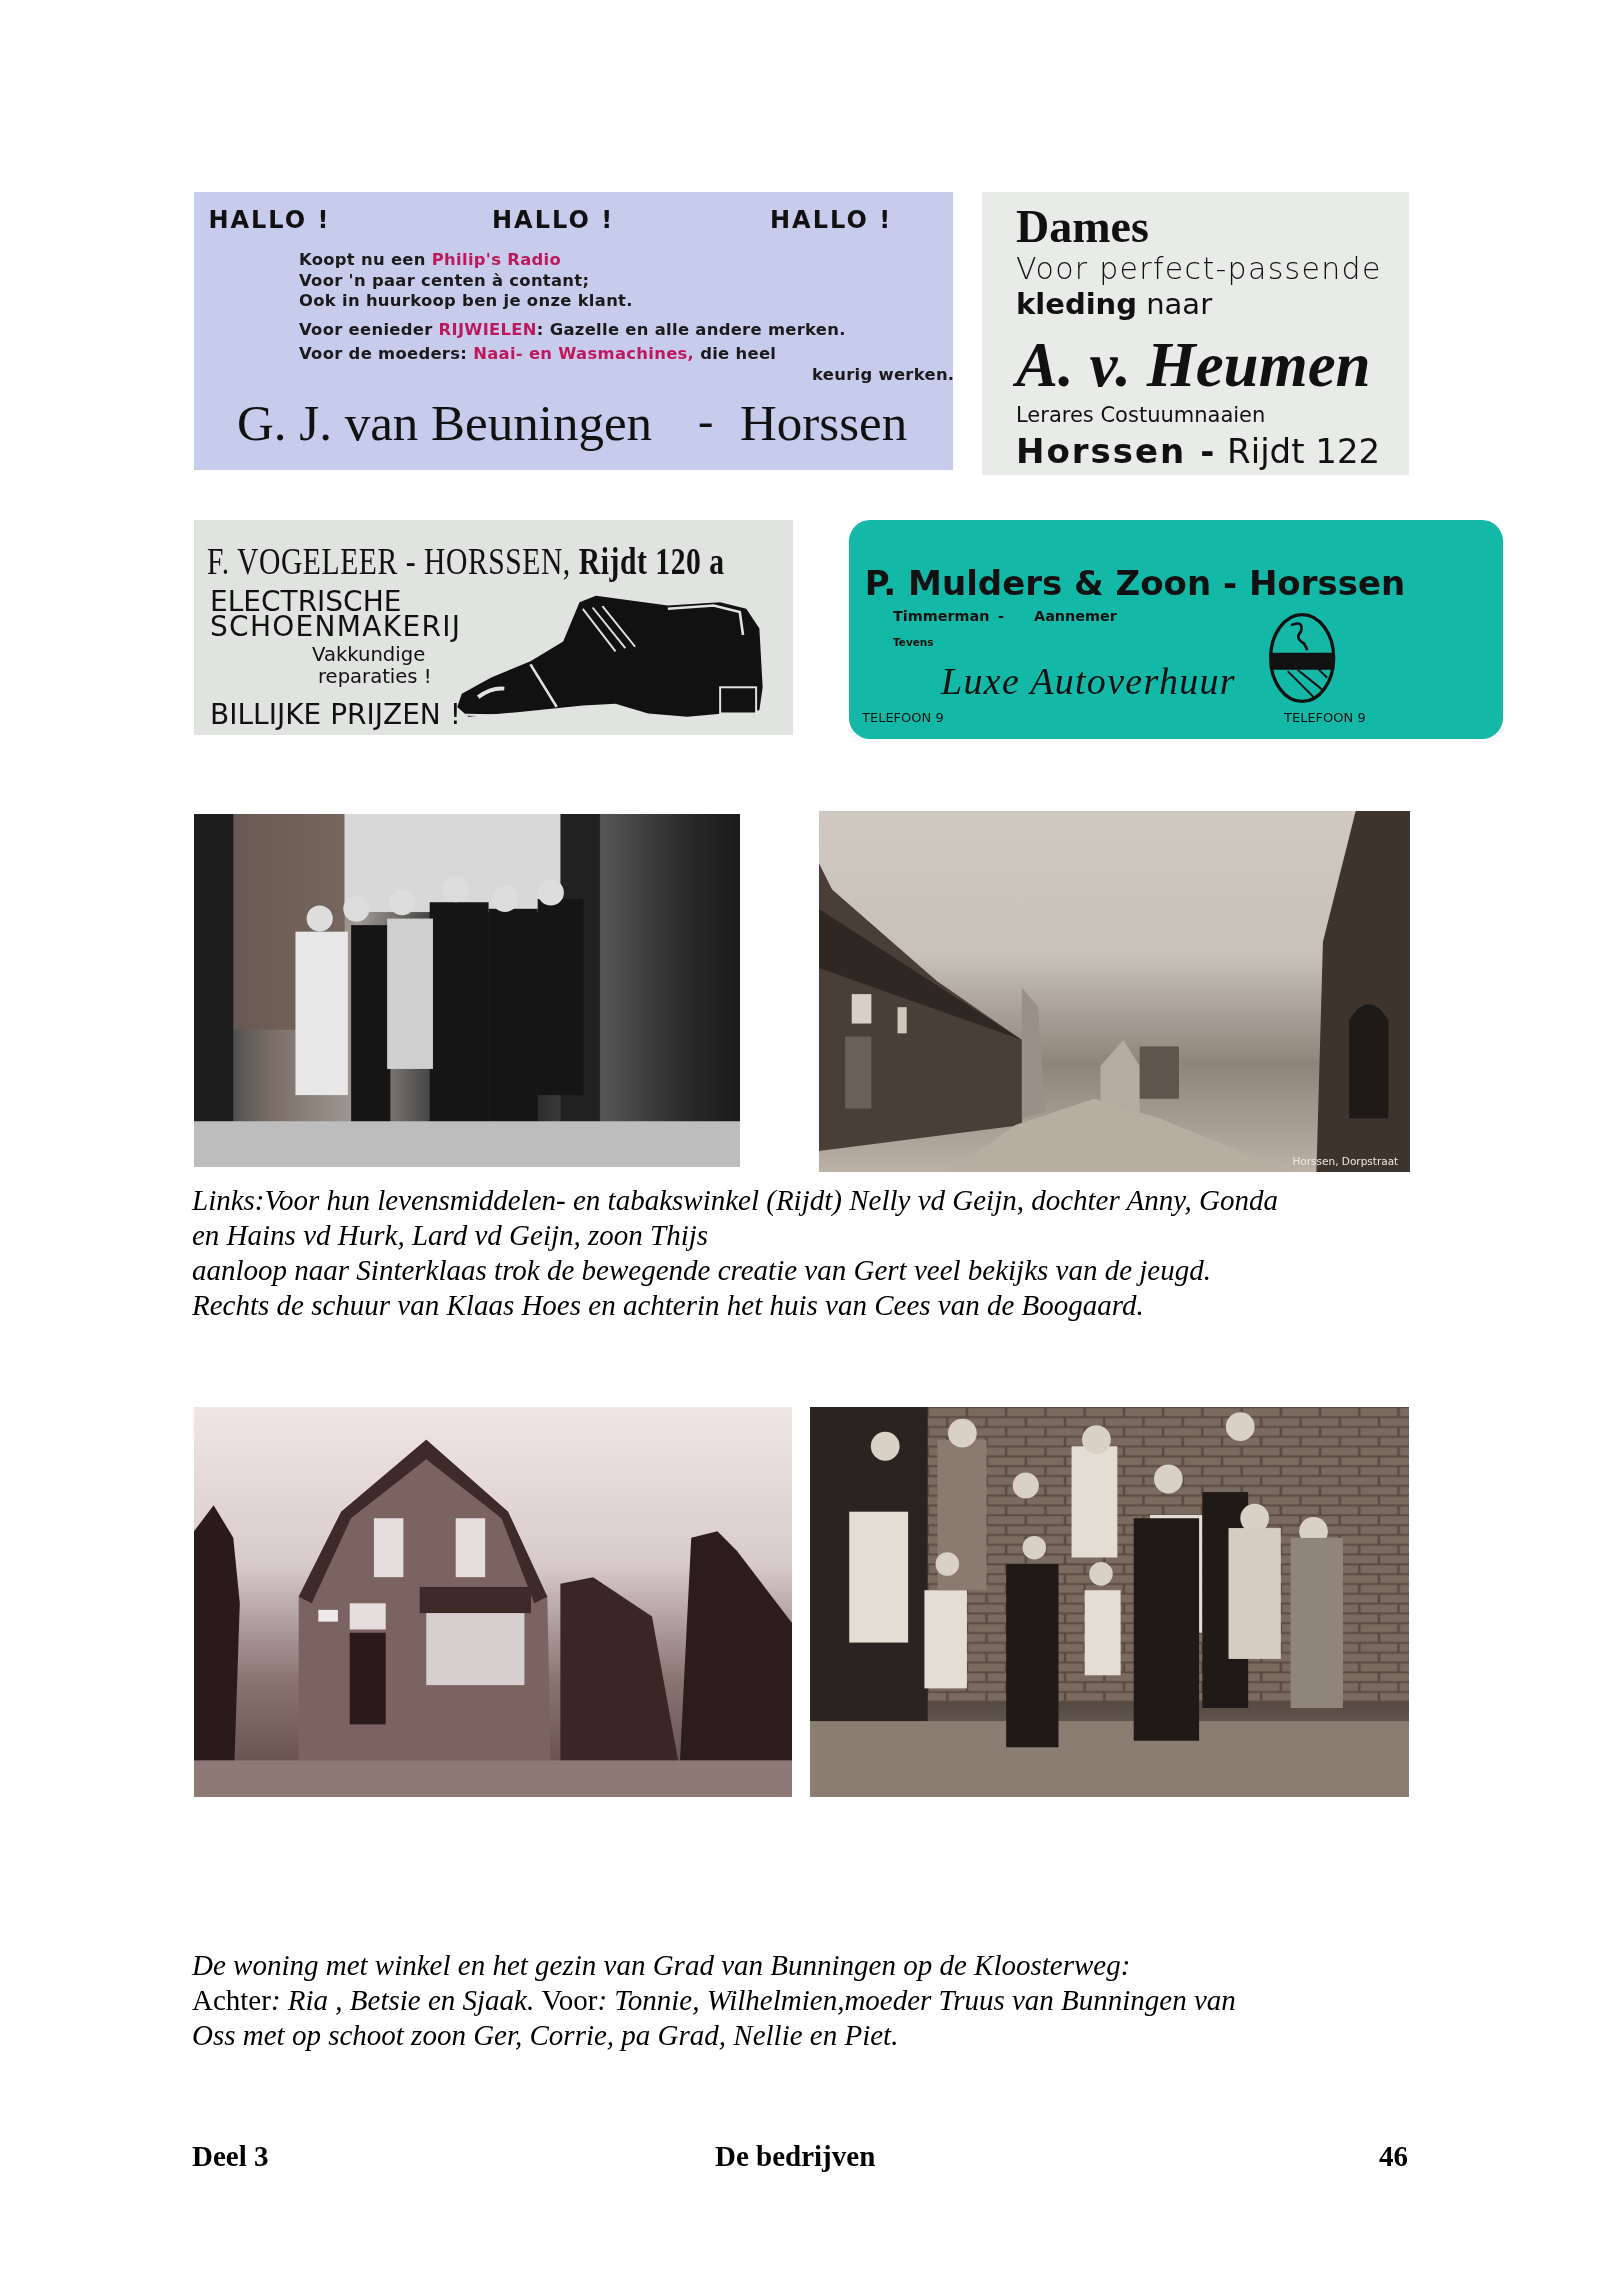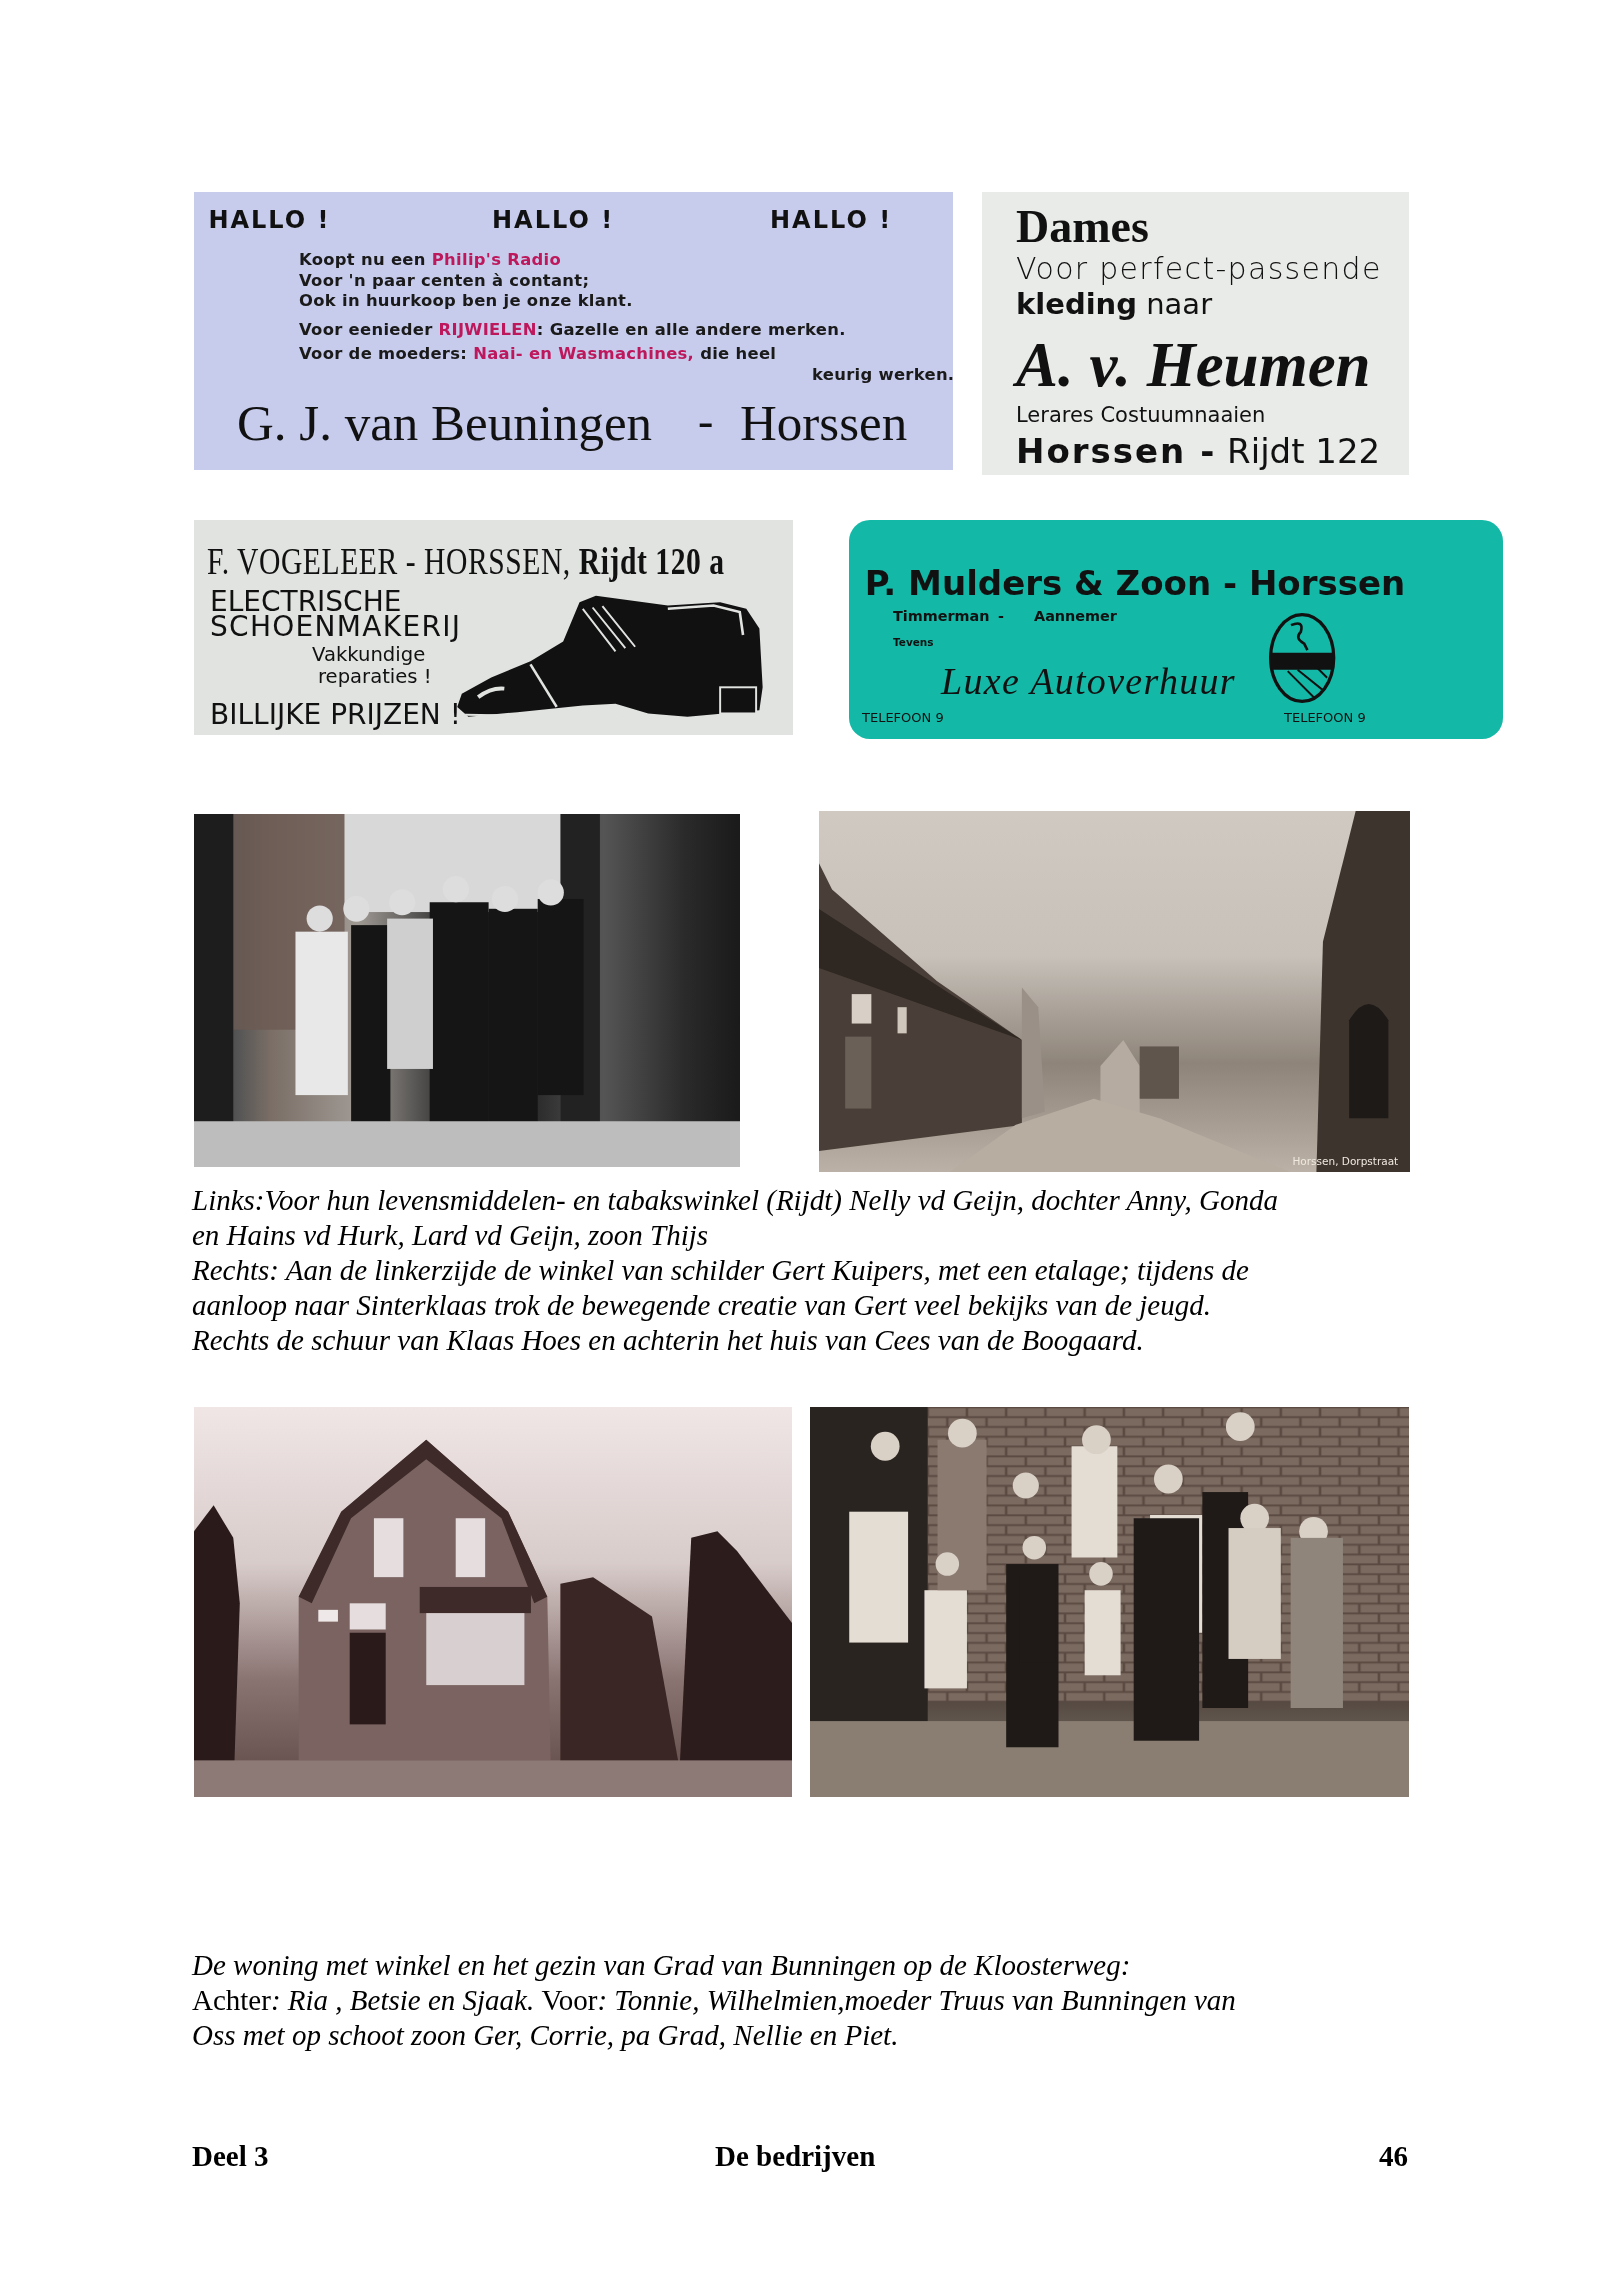--- a/index.html
+++ b/index.html
@@ -163,21 +163,20 @@
     <polygon points="820,0 903,0 903,552 760,552 770,200" fill="#3d342e"></polygon>
     <path d="M810 320 Q840 270 870 320 L870 470 L810 470 Z" fill="#1e1a17"></path>
     <polygon points="300,480 420,440 520,470 720,552 200,552" fill="#b8ada1"></polygon>
   </svg>
   <span class="stamp">Horssen, Dorpstraat</span>
 </div>
 
 <div class="abs caption cap1">
   <div>Links:Voor hun levensmiddelen- en tabakswinkel (Rijdt) Nelly vd Geijn, dochter Anny, Gonda</div>
   <div>en Hains vd Hurk, Lard vd Geijn, zoon Thijs</div>
-  <div>Rechts: Aan de linkerzijde de winkel van schilder Gert Kuipers, met een etalage; tijdens de</div>
   <div>aanloop naar Sinterklaas trok de bewegende creatie van Gert veel bekijks van de jeugd.</div>
   <div>Rechts de schuur van Klaas Hoes en achterin het huis van Cees van de Boogaard.</div>
 </div>
 
 <div class="abs photo p3">
   <svg viewBox="0 0 914 596" preserveAspectRatio="none">
     <polygon points="0,190 30,150 60,200 70,300 60,596 0,596" fill="#2a1a1a"></polygon>
     <polygon points="760,200 800,190 830,220 914,330 914,596 740,596" fill="#2c1c1c"></polygon>
     <polygon points="560,270 610,260 700,320 750,596 560,596" fill="#3a2624"></polygon>
     <polygon points="160,290 225,160 355,50 480,160 540,290 545,540 160,540" fill="#7a6361"></polygon>

